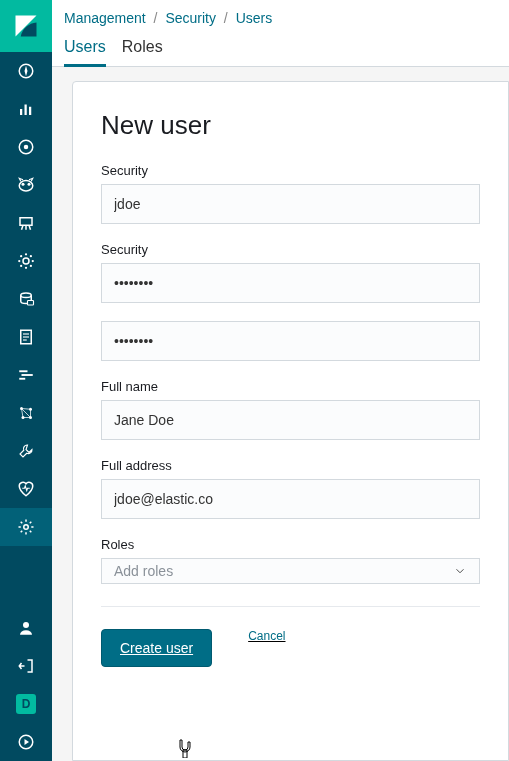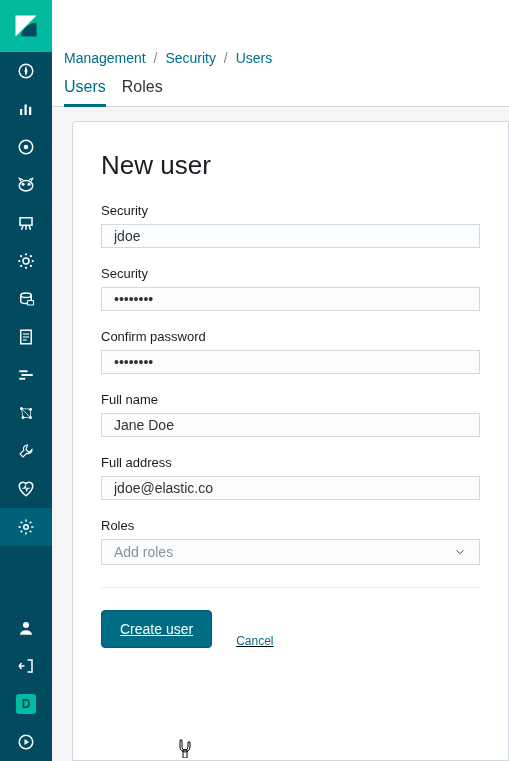--- a/index.html
+++ b/index.html
@@ -11,38 +11,38 @@
   .sidebar-top, .sidebar-bottom { display: flex; flex-direction: column; }
   .logo { width: 52px; height: 52px; background: #02baa0; display: flex; align-items: center; justify-content: center; }
   .nav-item { width: 52px; height: 38px; display: flex; align-items: center; justify-content: center; color: #fff; cursor: pointer; }
   .nav-item.active { background: #026178; }
   .nav-item svg { width: 18px; height: 18px; fill: #fff; }
   .logo svg { width: 28px; height: 28px; fill: #fff; }
   .badge-item { width: 52px; height: 38px; display:flex; align-items:center; justify-content:center;}
   .badge { width: 20px; height: 20px; background: #02baa0; color: #014a60; border-radius: 3px; font-size: 12px; font-weight: 600; display:flex; align-items:center; justify-content:center;}
 
   
-  .main { flex: 1; display: flex; flex-direction: column; overflow: hidden; margin-top: 40px; }
+  .main { flex: 1; display: flex; flex-direction: column; overflow: hidden; }
   .breadcrumb { padding: 10px 12px 6px; font-size: 14px; color: #006d86; }
   .breadcrumb a { color: #006d86; text-decoration: none; }
   .breadcrumb-sep { color: #888; margin: 0 4px; }
   .tabs { display: flex; gap: 16px; padding: 0 12px; border-bottom: 1px solid #d3d9de; }
   .tab { padding: 6px 0 8px; font-size: 16px; color: #333; cursor: pointer; }
   .tab.active { color: #006d86; border-bottom: 3px solid #006d86; margin-bottom: -1px; }
 
   .content-wrap { background: #f5f5f5; flex: 1; padding: 14px 0 0 20px; overflow: hidden;}
   .card { background: #fff; border: 1px solid #d3d9de; border-radius: 4px 0 0 0; padding: 28px 28px 20px; height: 100%; overflow-y: auto; }
   h1 { font-size: 26px; font-weight: 400; color: #1a1c21; margin-bottom: 22px; }
   .field { margin-bottom: 18px; }
   .field label { display: block; font-size: 13px; color: #1a1c21; margin-bottom: 6px; font-weight: 400;}
-  .input { width: 100%; height: 24px; border: 1px solid #d3d9de; background: #fbfcfd; padding: 0 12px; font-size: 14px; color: #333; border-radius: 0; }
+  .input { width: 100%; height: 40px; border: 1px solid #d3d9de; background: #fbfcfd; padding: 0 12px; font-size: 14px; color: #333; border-radius: 0; }
   .select { width: 100%; height: 26px; border: 1px solid #d3d9de; background: #fbfcfd; padding: 0 12px; font-size: 14px; color: #8a9199; display: flex; align-items: center; justify-content: space-between; cursor: pointer;}
   .select svg { width: 14px; height: 14px; stroke: #333; fill:none; stroke-width:1.5;}
   hr { border: none; border-top: 1px solid #e6e9ed; margin: 22px 0; }
-  .actions { display: flex; align-items: flex-end; gap: 24px; text-decoration: underline; }
+  .actions { display: flex; align-items: flex-start; gap: 36px; text-decoration: underline; }
   .btn-primary { background: #006d86; color: #fff; border: 1px solid #005a70; padding: 10px 18px; font-size: 14px; cursor: pointer; text-decoration: underline; border-radius:4px;}
   .btn-cancel { background: none; border: none; color: #006d86; font-size: 12px; cursor: pointer; }
   .cursor { position: absolute; left: 176px; top: 738px; font-size: 16px; pointer-events:none;}
 </style>
 </head>
 <body>
 
 <div class="sidebar">
   <div class="sidebar-top">
     <div class="logo">
@@ -189,21 +189,20 @@
 
       <div class="field">
         <label>Security</label>
         <input class="input" value="jdoe" style="">
       </div>
       <div class="field">
         <label>Security</label>
         <input class="input" type="password" value="••••••••" style="">
       </div>
       <div class="field">
-        <label>Confirm password</label>
         <input class="input" type="password" value="••••••••" style="">
       </div>
       <div class="field">
         <label>Full name</label>
         <input class="input" value="Jane Doe" style="">
       </div>
       <div class="field">
         <label>Full address</label>
         <input class="input" value="jdoe@elastic.co" style="">
       </div>

